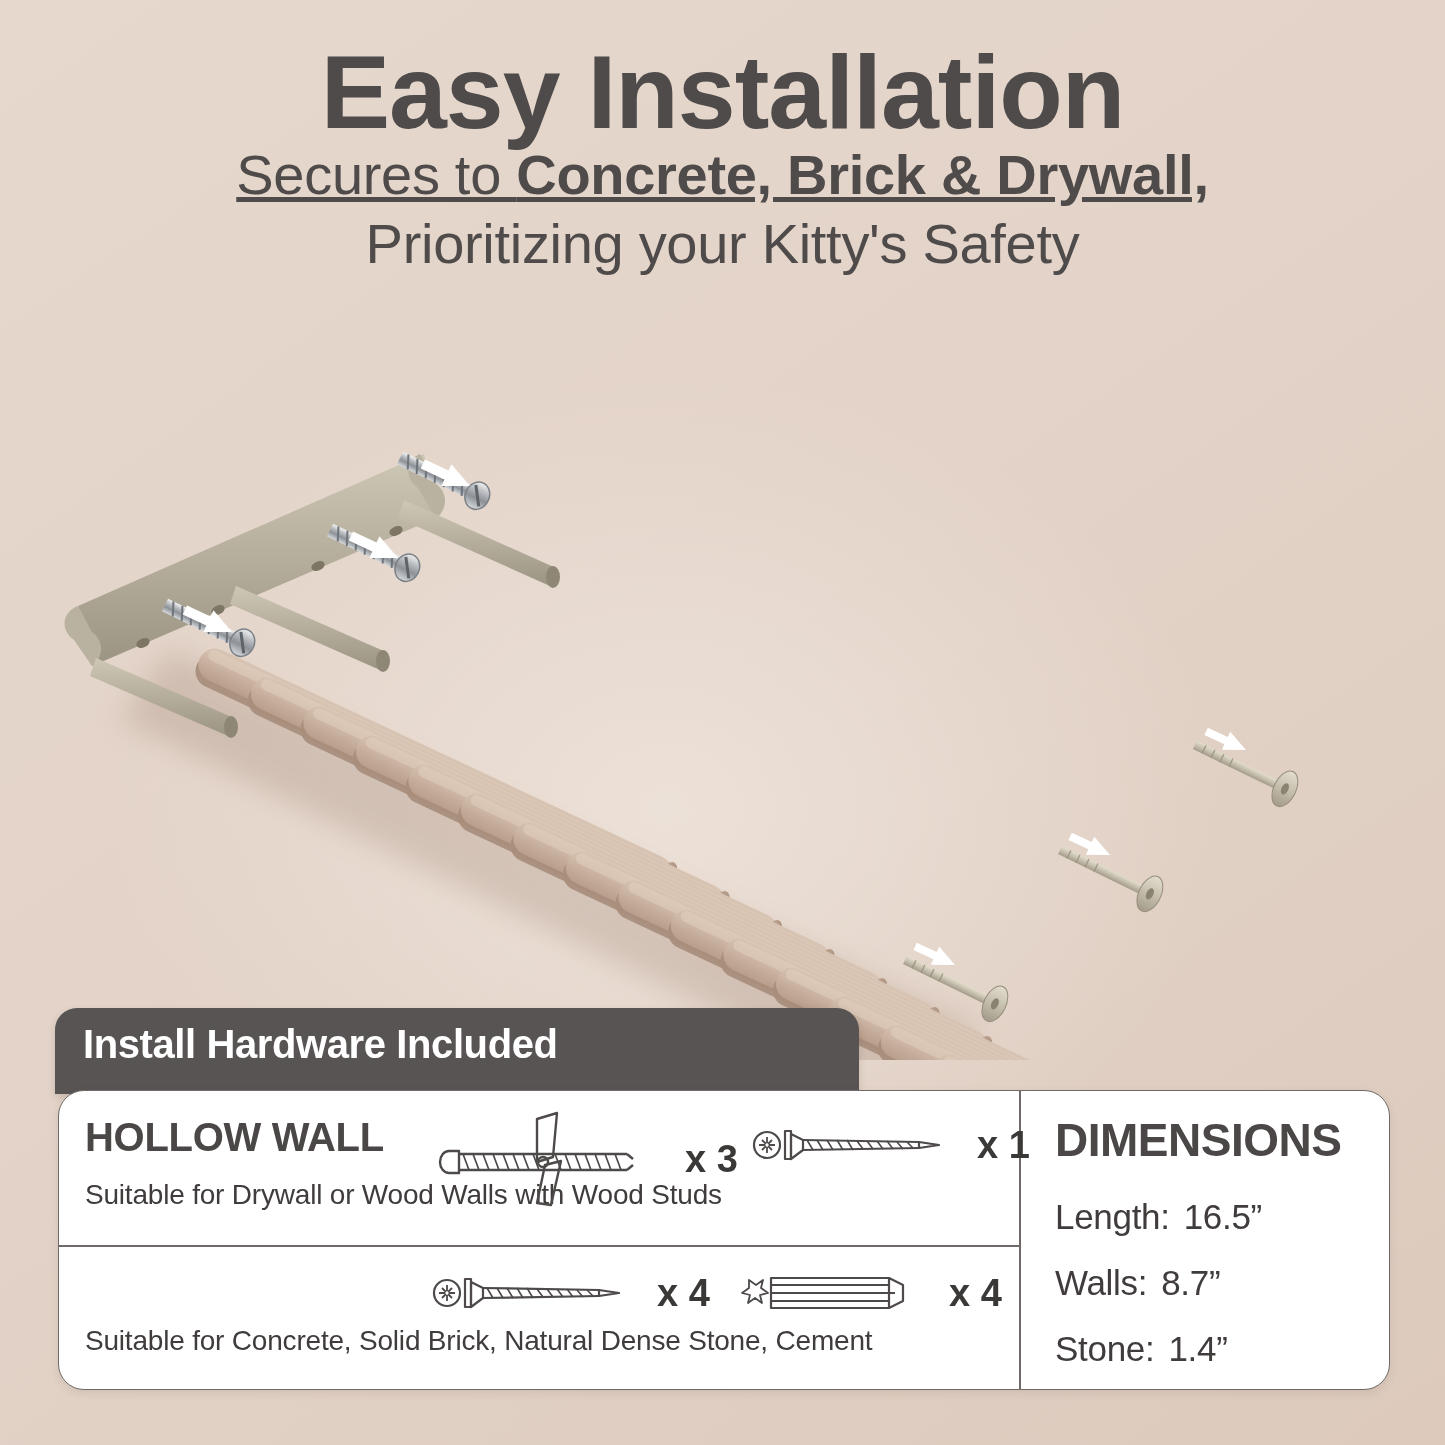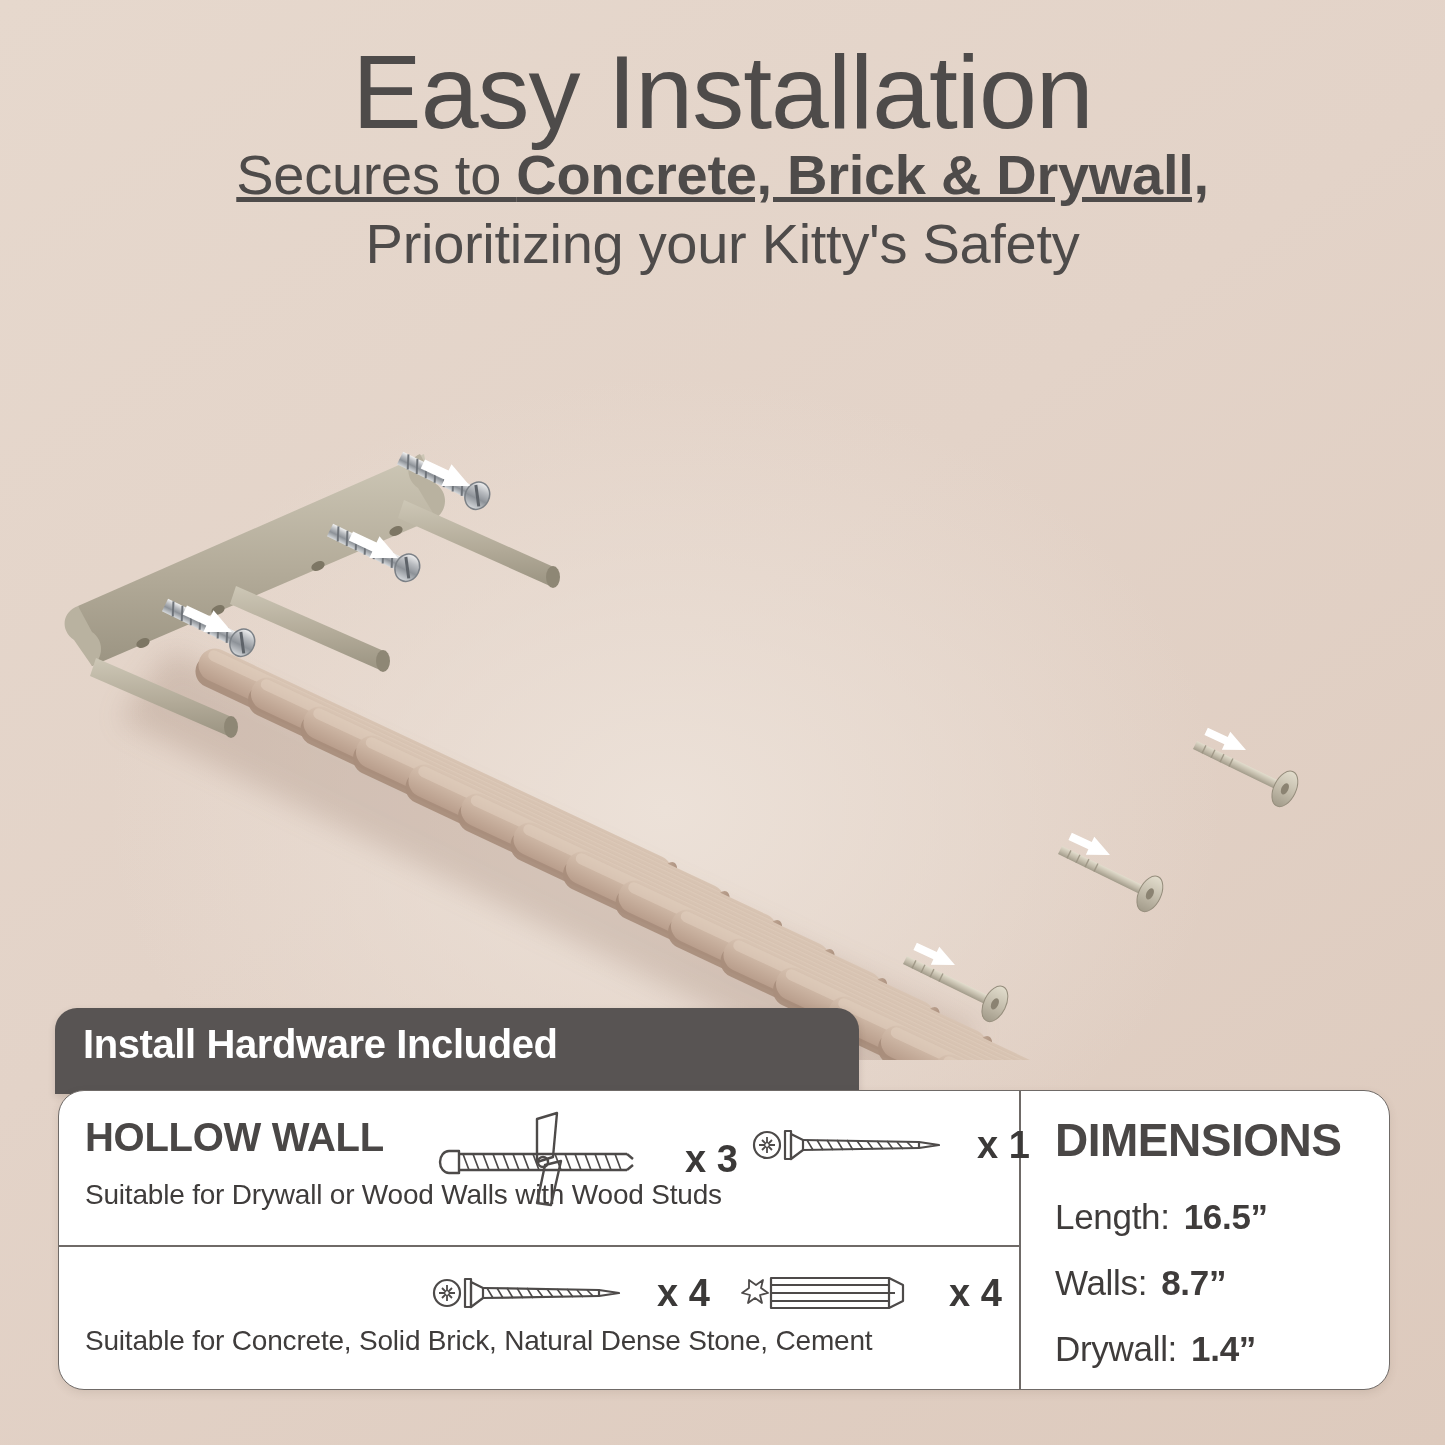--- a/index.html
+++ b/index.html
@@ -15,21 +15,21 @@
       linear-gradient(145deg,#e6d8cd 0%,#e3d3c8 45%,#ddcabd 100%);
     overflow:hidden;
   }
 
   
   .headline{
     position:absolute;left:0;right:0;top:40px;text-align:center;
     color:#4e4b4a;
   }
   .h-title{
-    font-size:104px;line-height:1.0;font-weight:400;letter-spacing:-1px;
+    font-size:104px;line-height:1.0;font-weight:700;letter-spacing:-1px;
     color:#4e4b4a;
   }
   .h-sub1{
     font-size:56px;line-height:1.12;font-weight:400;color:#4e4b4a;
     letter-spacing:-0.3px;
     text-decoration:underline;
   }
   .h-sub1 b{font-weight:700;}
   .h-sub2{
     margin-top:6px;font-size:56px;line-height:1.12;font-weight:400;color:#4e4b4a;
@@ -99,21 +99,21 @@
   .dims-title{
     position:absolute;left:34px;top:22px;
     font-size:46px;font-weight:700;color:#4a4746;letter-spacing:-0.5px;
     white-space:nowrap;
   }
   .dim-row{
     position:absolute;left:34px;
     font-size:35px;color:#3f3c3b;white-space:nowrap;letter-spacing:-0.3px;
   }
   .dim-row .lbl{font-weight:400;}
-  .dim-row .val{font-weight:700;margin-left:14px;}
+  .dim-row .val{font-weight:400;margin-left:14px;}
   .dim-r0{top:106px;}
   .dim-r1{top:172px;}
   .dim-r2{top:238px;}
 </style>
 </head>
 <body>
 
 <div id="stage">
 
   <div class="headline">
@@ -598,18 +598,18 @@
     <div class="dims">
       <div class="dims-title">DIMENSIONS</div>
 
       <div class="dim-row dim-r0">
         <span class="lbl">Length:</span><span class="val">16.5”</span>
       </div>
       <div class="dim-row dim-r1">
         <span class="lbl">Walls:</span><span class="val">8.7”</span>
       </div>
       <div class="dim-row dim-r2">
-        <span class="lbl">Drywall:</span><span class="val">1.4”</span>
+        <span class="lbl">Stone:</span><span class="val">1.4”</span>
       </div>
     </div>
   </div>
 
 </div>
 
 </body></html>

